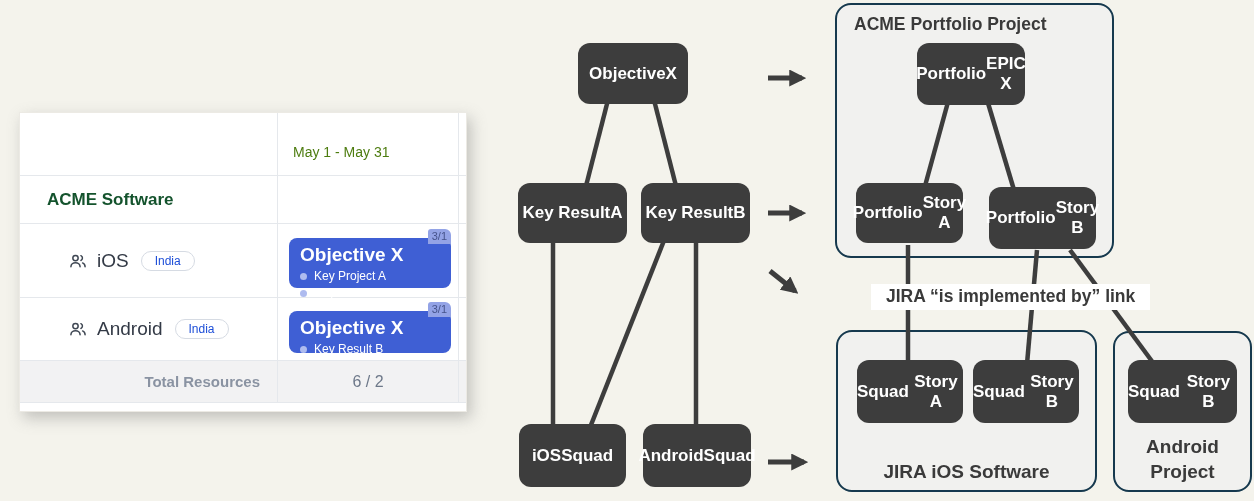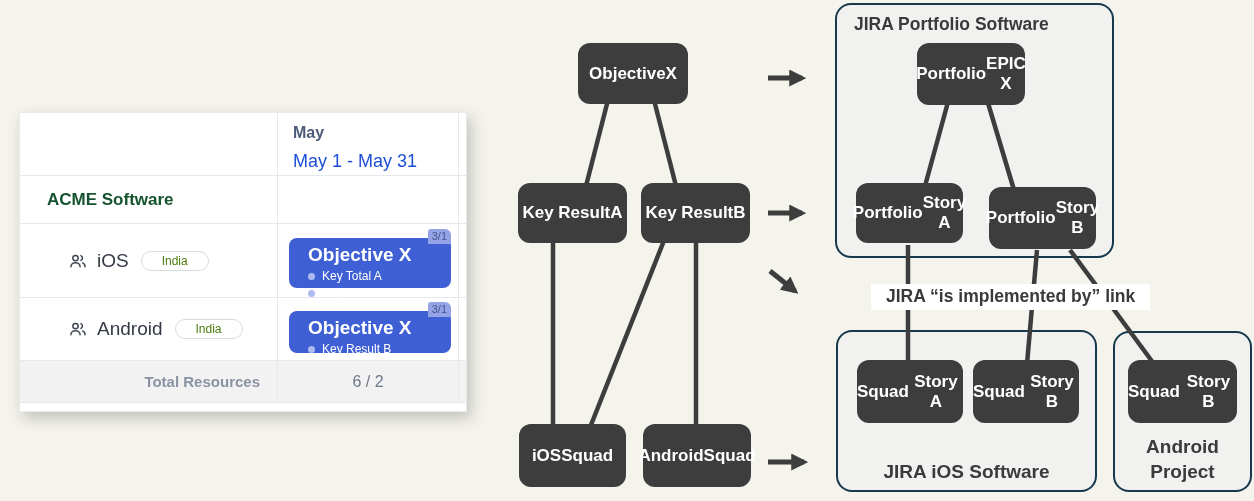--- a/index.html
+++ b/index.html
@@ -16,33 +16,33 @@
     box-shadow: 4px 6px 14px rgba(110,110,110,.38);
     font-family: "Liberation Sans", sans-serif;
   }
   .t-row { display: flex; border-bottom: 1px solid #e5e8ec; }
   .t-c1 { width: 258px; border-right: 1px solid #e5e8ec; }
   .t-c2 { width: 181px; border-right: 1px solid #e5e8ec; position: relative; }
   .t-c3 { flex: 1; }
   .row-head { height: 63px; }
   .row-head .t-c2 { padding: 11px 0 0 15px; }
   .month { font-size: 16px; font-weight: bold; color: #4a5a78; }
-  .mrange { font-size: 18px; color: #1d4ed8; margin-top: 9px; }
+  .mrange { font-size: 14px; color: #4d7c0f; margin-top: 20px; }
   .row-acme { height: 48px; }
   .row-acme .t-c1 { display: flex; align-items: center; padding-left: 27px;
     font-size: 17px; font-weight: bold; color: #14532d; }
   .row-team-ios { height: 74px; }
   .row-team-android { height: 63px; }
   .teamcell { display: flex; align-items: center; padding-left: 48px; }
   .team-icon { width: 20px; height: 20px; color: #3f4753; flex: none; }
   .teamname { font-size: 19px; color: #333a46; margin-left: 9px; }
   .pill { margin-left: 12px; border: 1px solid #d6dbe3; border-radius: 11px;
-    padding: 2px 20px; font-size: 12px; color: #4d7c0f; background: #fff; }
+    padding: 2px 13px; font-size: 12px; color: #1d4ed8; background: #fff; }
   .okr-card { position: absolute; left: 11px; background: #3f5fd4;
-    border-radius: 8px; color: #fff; width: 162px; padding-left: 8px; }
+    border-radius: 8px; color: #fff; width: 162px; }
   .okr-card.ios { top: 14px; height: 50px; }
   .okr-card.android { top: 13px; height: 42px; }
   .card-badge { position: absolute; top: -9px; right: 0; height: 15px;
     line-height: 15px; background: #93a3e6; color: #46538b;
     font-size: 11px; padding: 0 4px; border-radius: 3px 6px 0 0; }
   .card-title { font-size: 19px; font-weight: 600; padding: 6px 0 0 11px; }
   .card-kr { display: flex; align-items: center; padding-left: 11px; margin-top: 3px; }
   .kr-dot { width: 7px; height: 7px; border-radius: 50%; background: #aebbef;
     margin-right: 7px; flex: none; }
   .kr-txt { font-size: 12px; }
@@ -78,21 +78,20 @@
 </style>
 </head>
 <body>
 
 <div class="stage">
 
   <div class="rtable">
     <div class="t-row row-head">
       <div class="t-c1"></div>
       <div class="t-c2">
-        <div class="month">May</div>
         <div class="mrange">May 1 - May 31</div>
       </div>
       <div class="t-c3"></div>
     </div>
 
     <div class="t-row row-acme">
       <div class="t-c1">ACME Software</div>
       <div class="t-c2"></div>
       <div class="t-c3"></div>
     </div>
@@ -106,21 +105,21 @@
         </svg>
         <span class="teamname">iOS</span>
         <span class="pill">India</span>
       </div>
       <div class="t-c2">
         <div class="okr-card ios">
           <div class="card-badge">3/1</div>
           <div class="card-title">Objective X</div>
           <div class="card-kr">
             <span class="kr-dot"></span>
-            <span class="kr-txt">Key Total A</span>
+            <span class="kr-txt">Key Project A</span>
           </div>
           <div class="card-kr">
             <span class="kr-dot"></span>
             <span class="kr-txt">Key Result B</span>
           </div>
         </div>
       </div>
       <div class="t-c3"></div>
     </div>
 
@@ -153,21 +152,21 @@
       <div class="t-c3"></div>
     </div>
     <div class="t-row row-strip">
       <div class="t-c1"></div>
         <div class="t-c2"></div>
         <div class="t-c3"></div>
     </div>
   </div>
 
   <div class="bigbox box-portfolio">
-    <div class="box-title-tl">JIRA Portfolio Software</div>
+    <div class="box-title-tl">ACME Portfolio Project</div>
   </div>
   <div class="bigbox box-ios">
     <div class="box-title-bc">JIRA iOS Software</div>
   </div>
   <div class="bigbox box-android">
     <div class="box-title-bc2">
       <div>Android</div>
       <div>Project</div>
     </div>
   </div>

